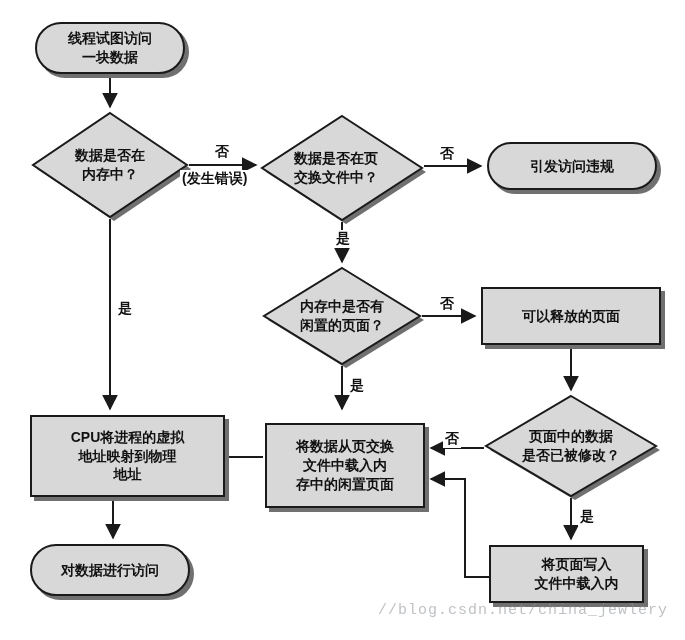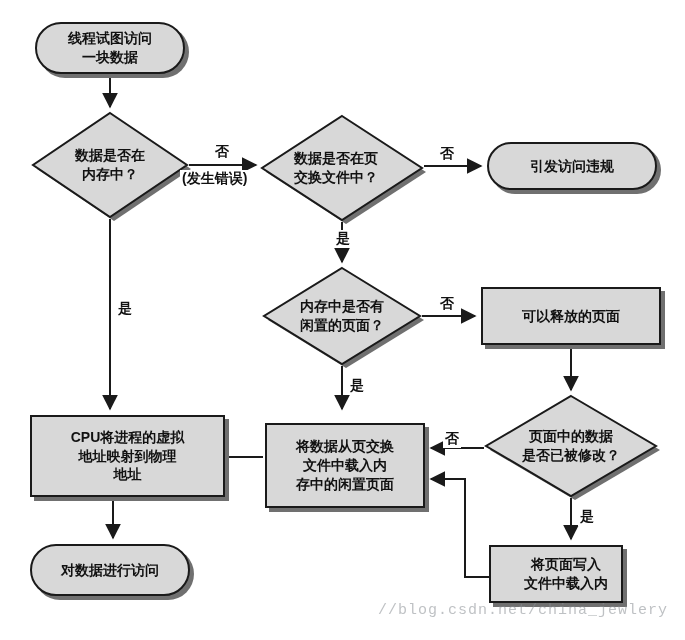--- a/index.html
+++ b/index.html
@@ -80,21 +80,21 @@
   </div>
 
   <div class="node stadium" style="left:487px;top:142px;width:170px;height:48px;">
     <span class="ln">引发访问违规</span>
   </div>
 
   <div class="node" style="left:481px;top:287px;width:180px;height:58px;">
     <span class="ln">可以释放的页面</span>
   </div>
 
-  <div class="node" style="left:489px;top:545px;width:134px;height:58px;padding-left:20px;">
+  <div class="node" style="left:489px;top:545px;width:155px;height:58px;padding-left:20px;">
     <span class="ln">将页面写入</span>
     <span class="ln">文件中载入内</span>
   </div>
 
   <div class="node" style="left:265px;top:415px;width:160px;height:85px;margin-top:8px;">
     <span class="ln">将数据从页交换</span>
     <span class="ln">文件中载入内</span>
     <span class="ln">存中的闲置页面</span>
   </div>
 

